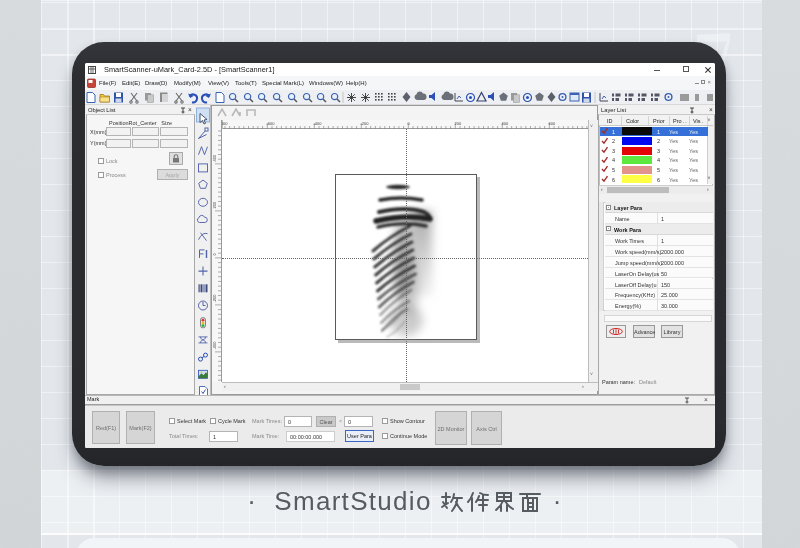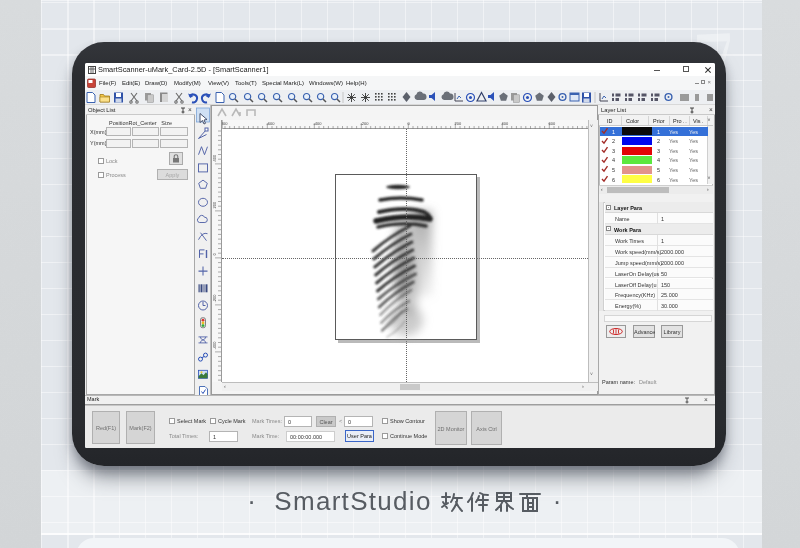--- a/index.html
+++ b/index.html
@@ -62,21 +62,21 @@
   </svg>
   <div id="botcard" class="abs"></div>
   <div id="tablet" class="abs"></div>
   <div id="screen" class="abs">
 
     <div class="abs" style="left:0;top:0;width:630px;height:13px;background:#fff;"></div>
     <svg class="abs" style="left:3px;top:2.5px;" width="8" height="8" viewBox="0 0 8 8">
       <rect x="0.5" y="0.5" width="7" height="7" fill="#fff" stroke="#444" stroke-width="1"></rect>
       <path d="M1 3h6M3 1v6M5 1v6" stroke="#444" stroke-width="0.8"></path>
     </svg>
-    <div class="abs t7" style="left:13px;top:3px;">SmartScanner-uMark_Card-2.5D - [SmartScanner1]</div>
+    <div class="abs t7" style="left:19px;top:3px;">SmartScanner-uMark_Card-2.5D - [SmartScanner1]</div>
     <div class="abs" style="left:569px;top:6.5px;width:6px;height:1.2px;background:#555;"></div>
     <div class="abs" style="left:598px;top:3px;width:6px;height:6px;border:1px solid #555;"></div>
     <svg class="abs" style="left:619px;top:2.5px;" width="8" height="8" viewBox="0 0 9 9">
       <path d="M1.5 1.5 L7.5 7.5 M7.5 1.5 L1.5 7.5" stroke="#333" stroke-width="1.2"></path>
     </svg>
 
     <div class="abs" style="left:0;top:13px;width:630px;height:14px;background:#f5f6f7;"></div>
     <svg class="abs" style="left:2px;top:15px;" width="9" height="10" viewBox="0 0 9 10">
       <rect x="0.5" y="1" width="8" height="8.5" rx="1" fill="#c84438" stroke="#8a2a22" stroke-width="0.7"></rect>
       <rect x="1.5" y="2" width="4" height="3" fill="#fff"></rect>

